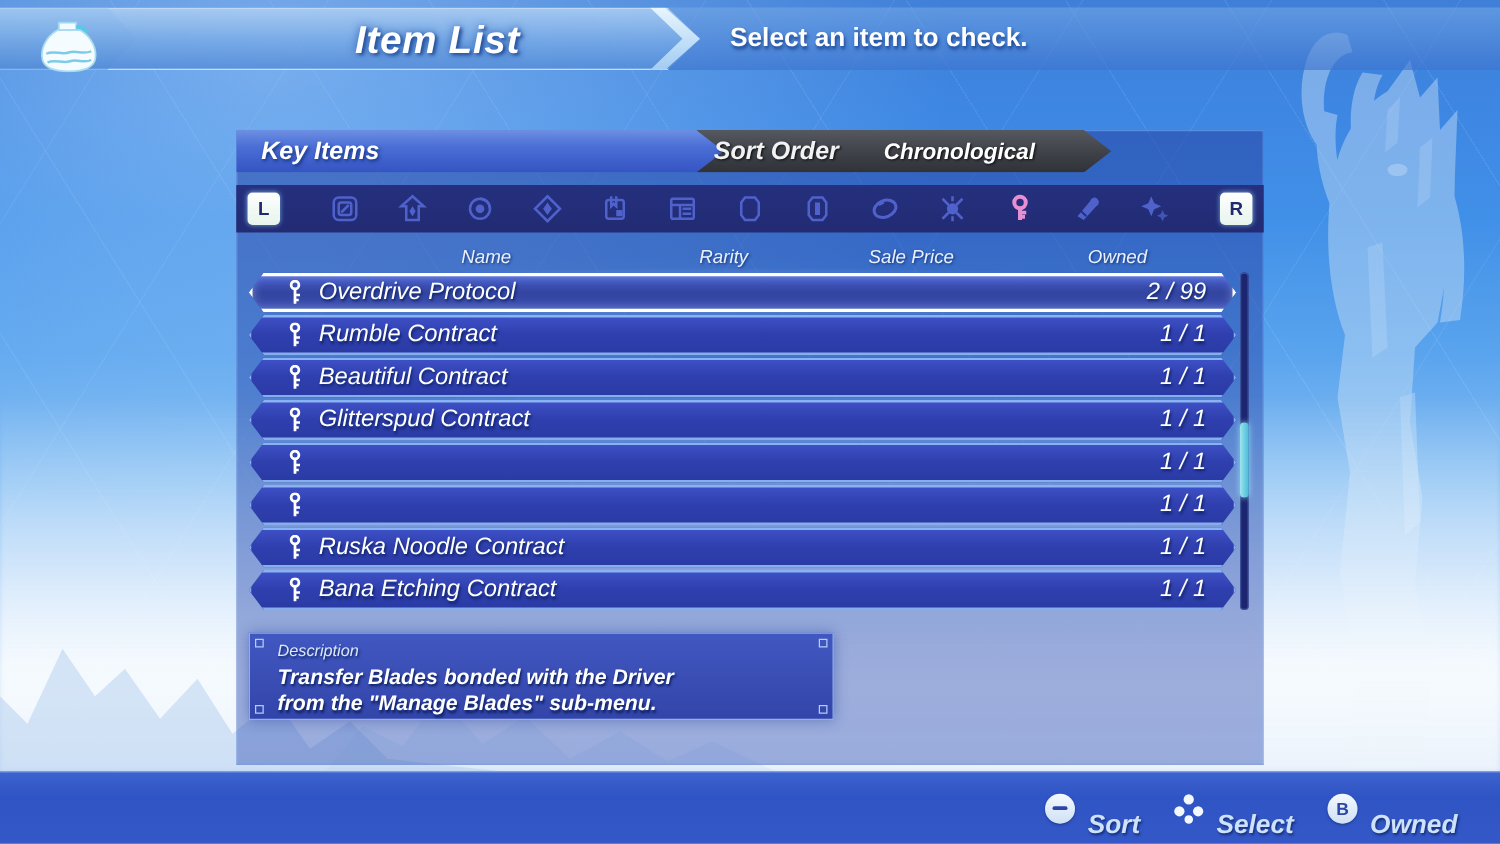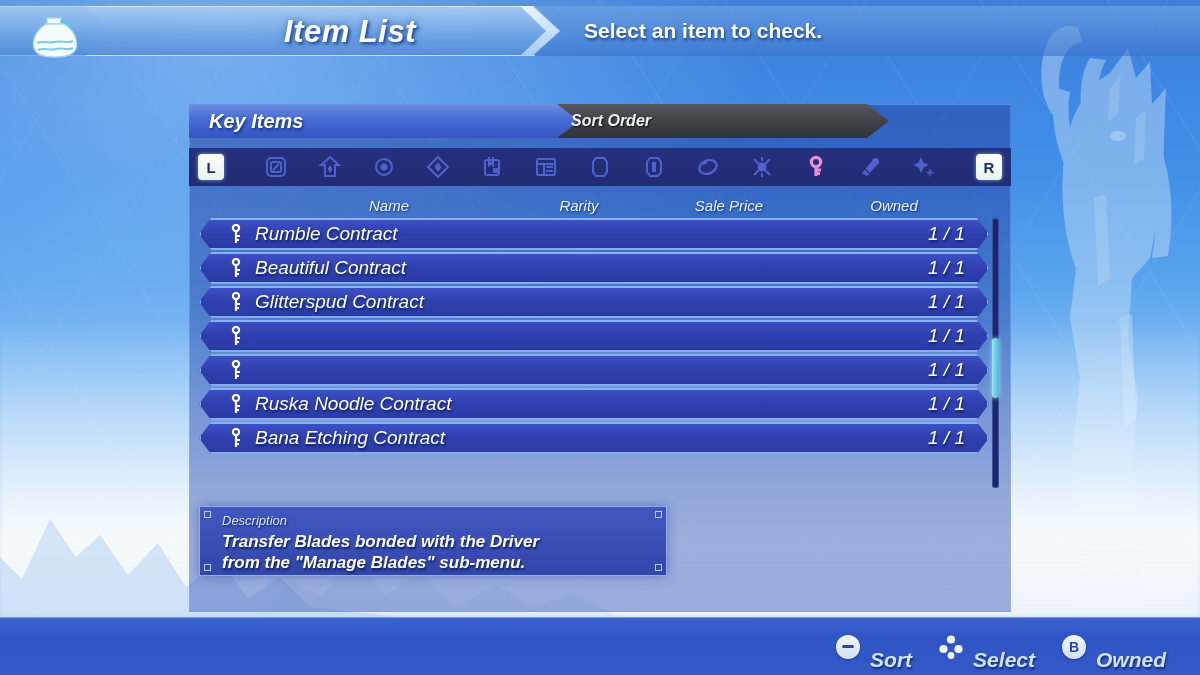--- a/index.html
+++ b/index.html
@@ -109,21 +109,21 @@
     font-style:italic; font-weight:bold; font-size:20px; color:#fff;
     text-shadow:1px 2px 3px rgba(15,45,120,.95);
   }
   .tab-sort {
     position:absolute; left:368px; top:0; width:332px; height:34px;
     background:linear-gradient(180deg, #55585e 0%, #3c3f46 60%, #303238 100%);
     clip-path:polygon(0 0, 310px 0, 332px 50%, 310px 100%, 0 100%, 22px 50%);
   }
   .tab-sort-label {
     position:absolute; left:382px; top:0; height:34px; display:flex; align-items:center;
-    font-style:italic; font-weight:bold; font-size:16px; color:#f2f2f2;
+    font-style:italic; font-weight:bold; font-size:20px; color:#f2f2f2;
     text-shadow:1px 1px 2px rgba(0,0,0,.8);
   }
   .tab-sort-value {
     position:absolute; left:518px; top:0; height:34px; display:flex; align-items:center;
     font-style:italic; font-weight:bold; font-size:18px; color:#ffffff;
     text-shadow:1px 1px 2px rgba(0,0,0,.8);
   }
 
   
   .iconrow {
@@ -312,20 +312,21 @@
 </div>
 
 <div id="panel">
   <div class="panel-bg"></div>
 
   <div class="tabbar">
     <div class="tab-cat"></div>
     <div class="tab-cat-label">Key Items</div>
     <div class="tab-sort"></div>
     <div class="tab-sort-label">Sort Order</div>
+    <div class="tab-sort-value">Chronological</div>
   </div>
 
   <div class="iconrow">
     <div style="width:44px;display:flex;justify-content:center;">
       <div class="lr-btn">L</div>
     </div>
 
     <div class="cat-icons">
       <div class="cat-ico">
         <svg viewBox="0 0 24 24">
@@ -421,20 +422,31 @@
   </div>
 
   <div class="colhdr">
     <span class="c-name">Name</span>
     <span class="c-rar">Rarity</span>
     <span class="c-sale">Sale Price</span>
     <span class="c-own">Owned</span>
   </div>
 
   <div class="list">
+    <div class="row selected">
+      <div class="glow"></div>
+      <div class="row-shape"></div>
+      <svg class="row-key" viewBox="0 0 14 20">
+          <circle cx="7" cy="4" r="3.1" fill="none" stroke="#fff" stroke-width="2.2"></circle>
+          <path d="M7 7 L7 19" stroke="#fff" stroke-width="2.2"></path>
+          <path d="M7 12 L11 12 M7 16 L10 16" stroke="#fff" stroke-width="2"></path>
+        </svg>
+      <div class="row-name">Overdrive Protocol</div>
+      <div class="row-own">2 / 99</div>
+    </div>
 
     <div class="row">
       <div class="row-shape"></div>
       <svg class="row-key" viewBox="0 0 14 20">
           <circle cx="7" cy="4" r="3.1" fill="none" stroke="#fff" stroke-width="2.2"></circle>
           <path d="M7 7 L7 19" stroke="#fff" stroke-width="2.2"></path>
           <path d="M7 12 L11 12 M7 16 L10 16" stroke="#fff" stroke-width="2"></path>
         </svg>
       <div class="row-name">Rumble Contract</div>
       <div class="row-own">1 / 1</div>

